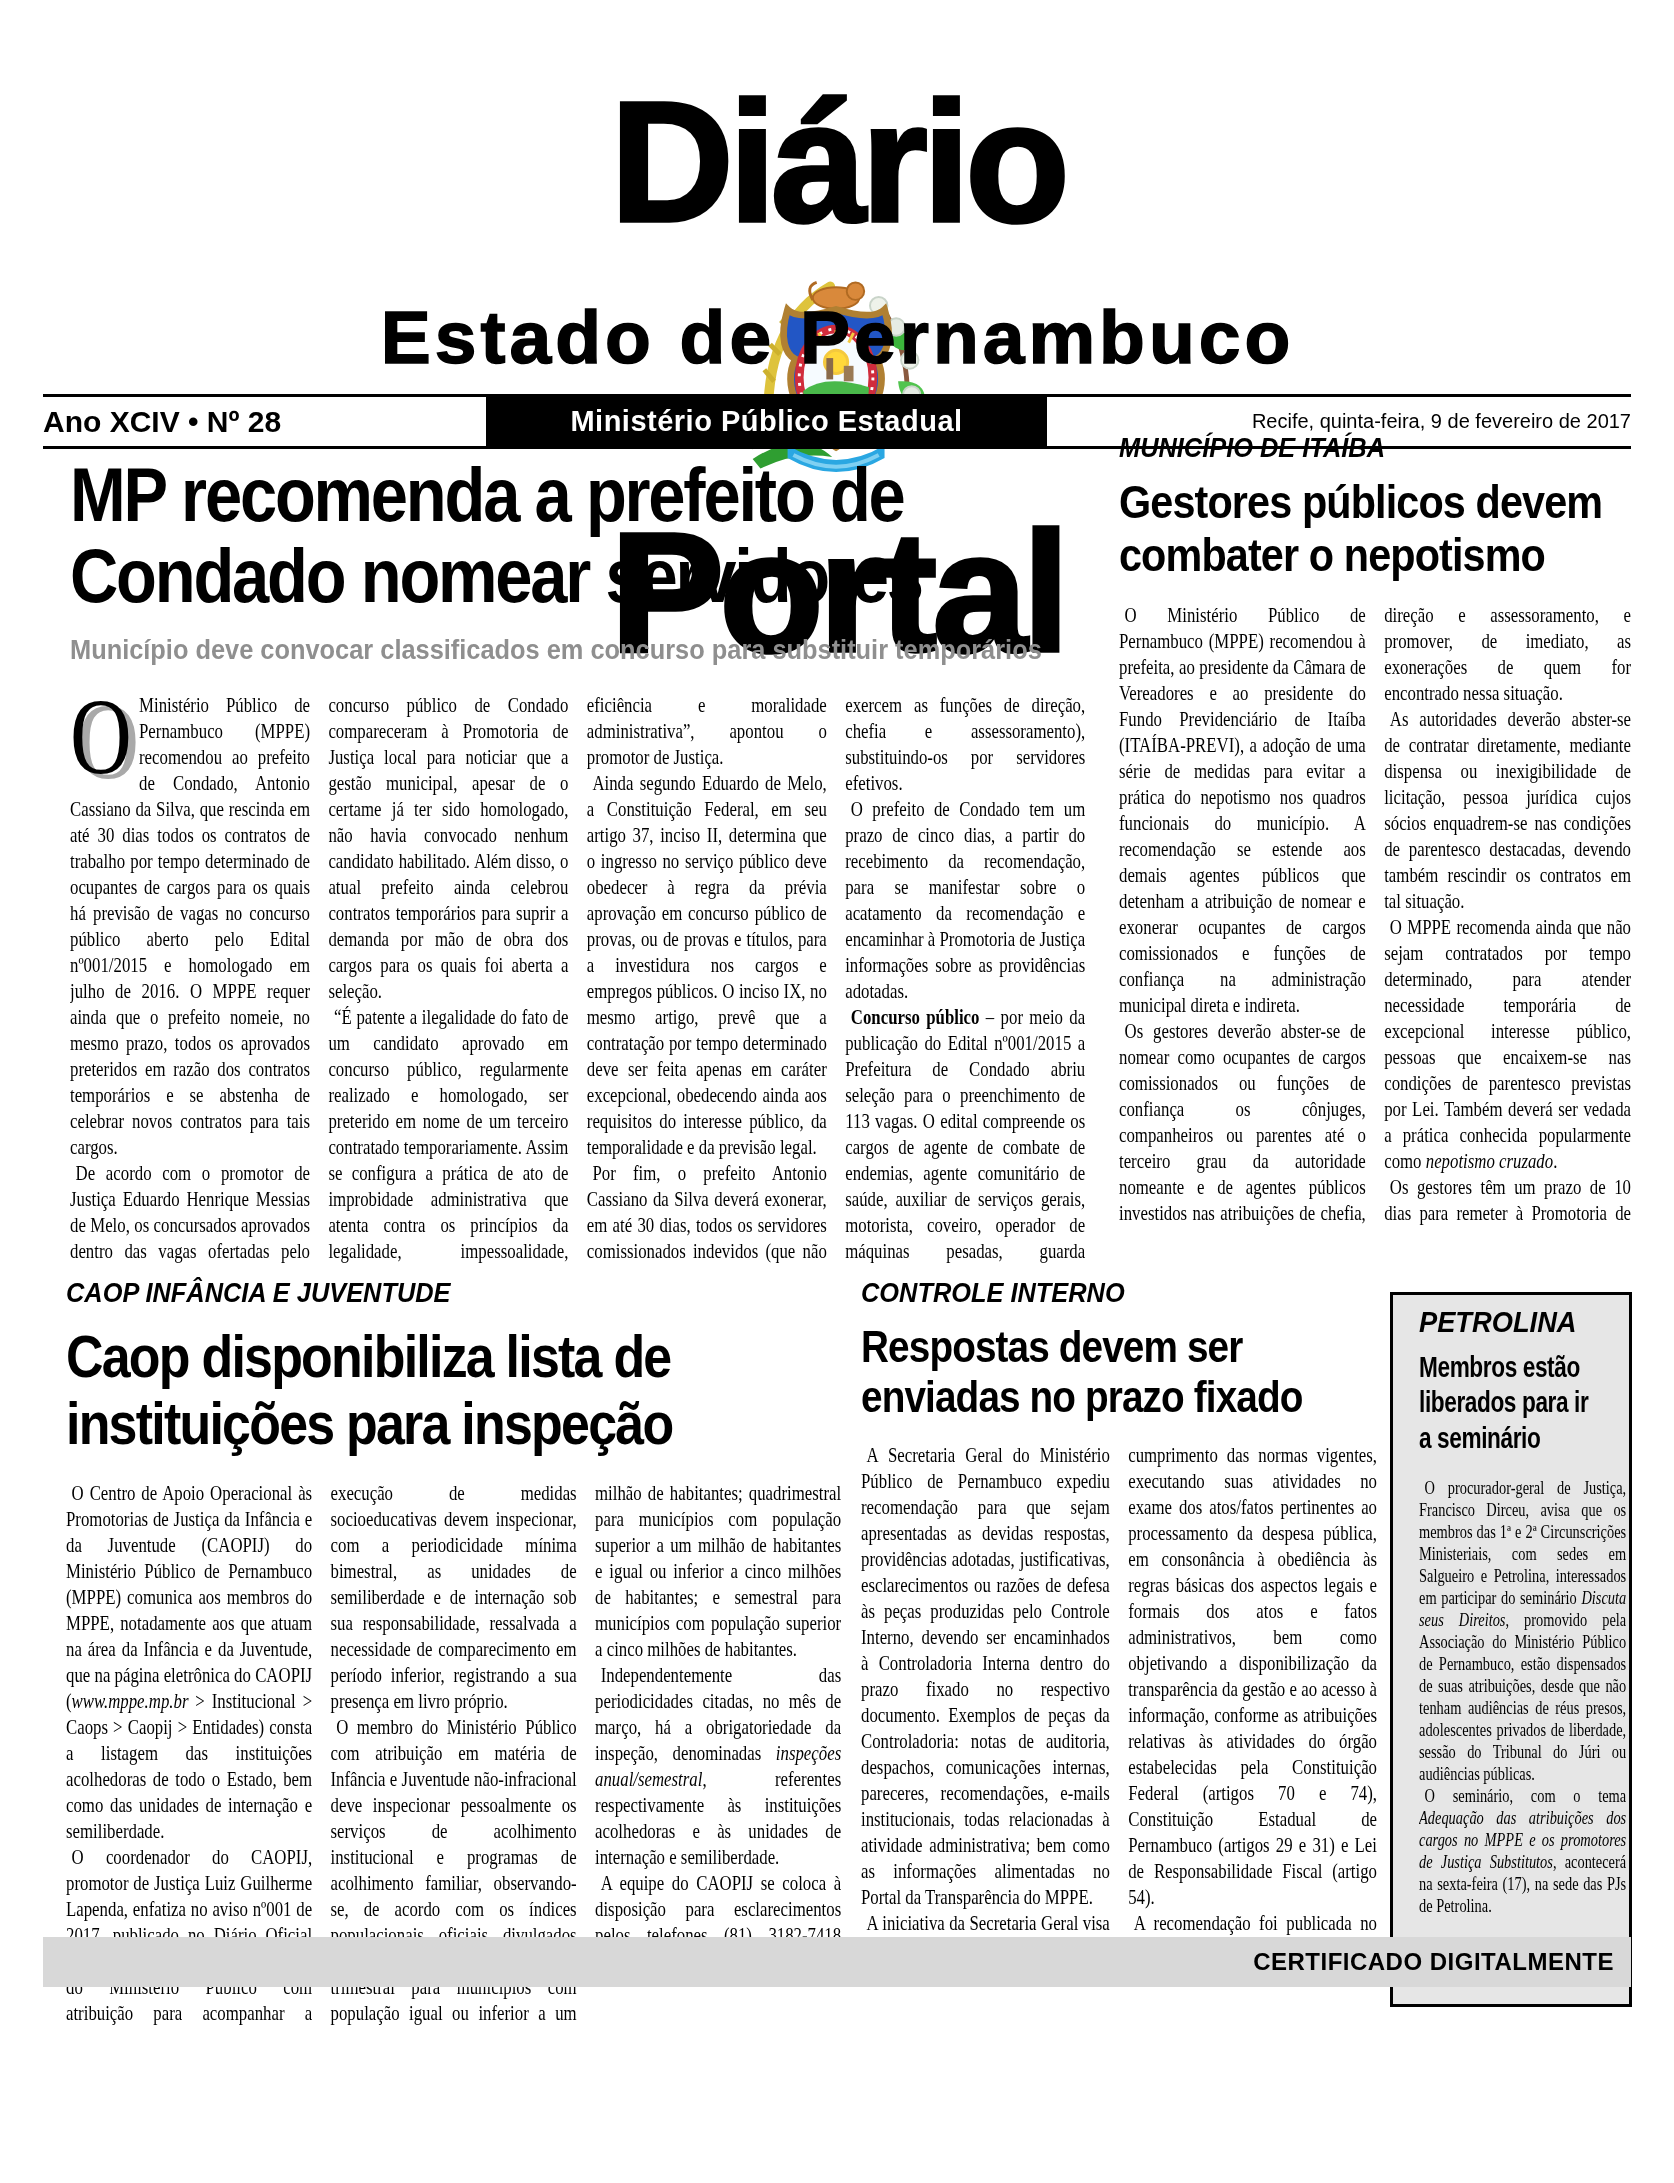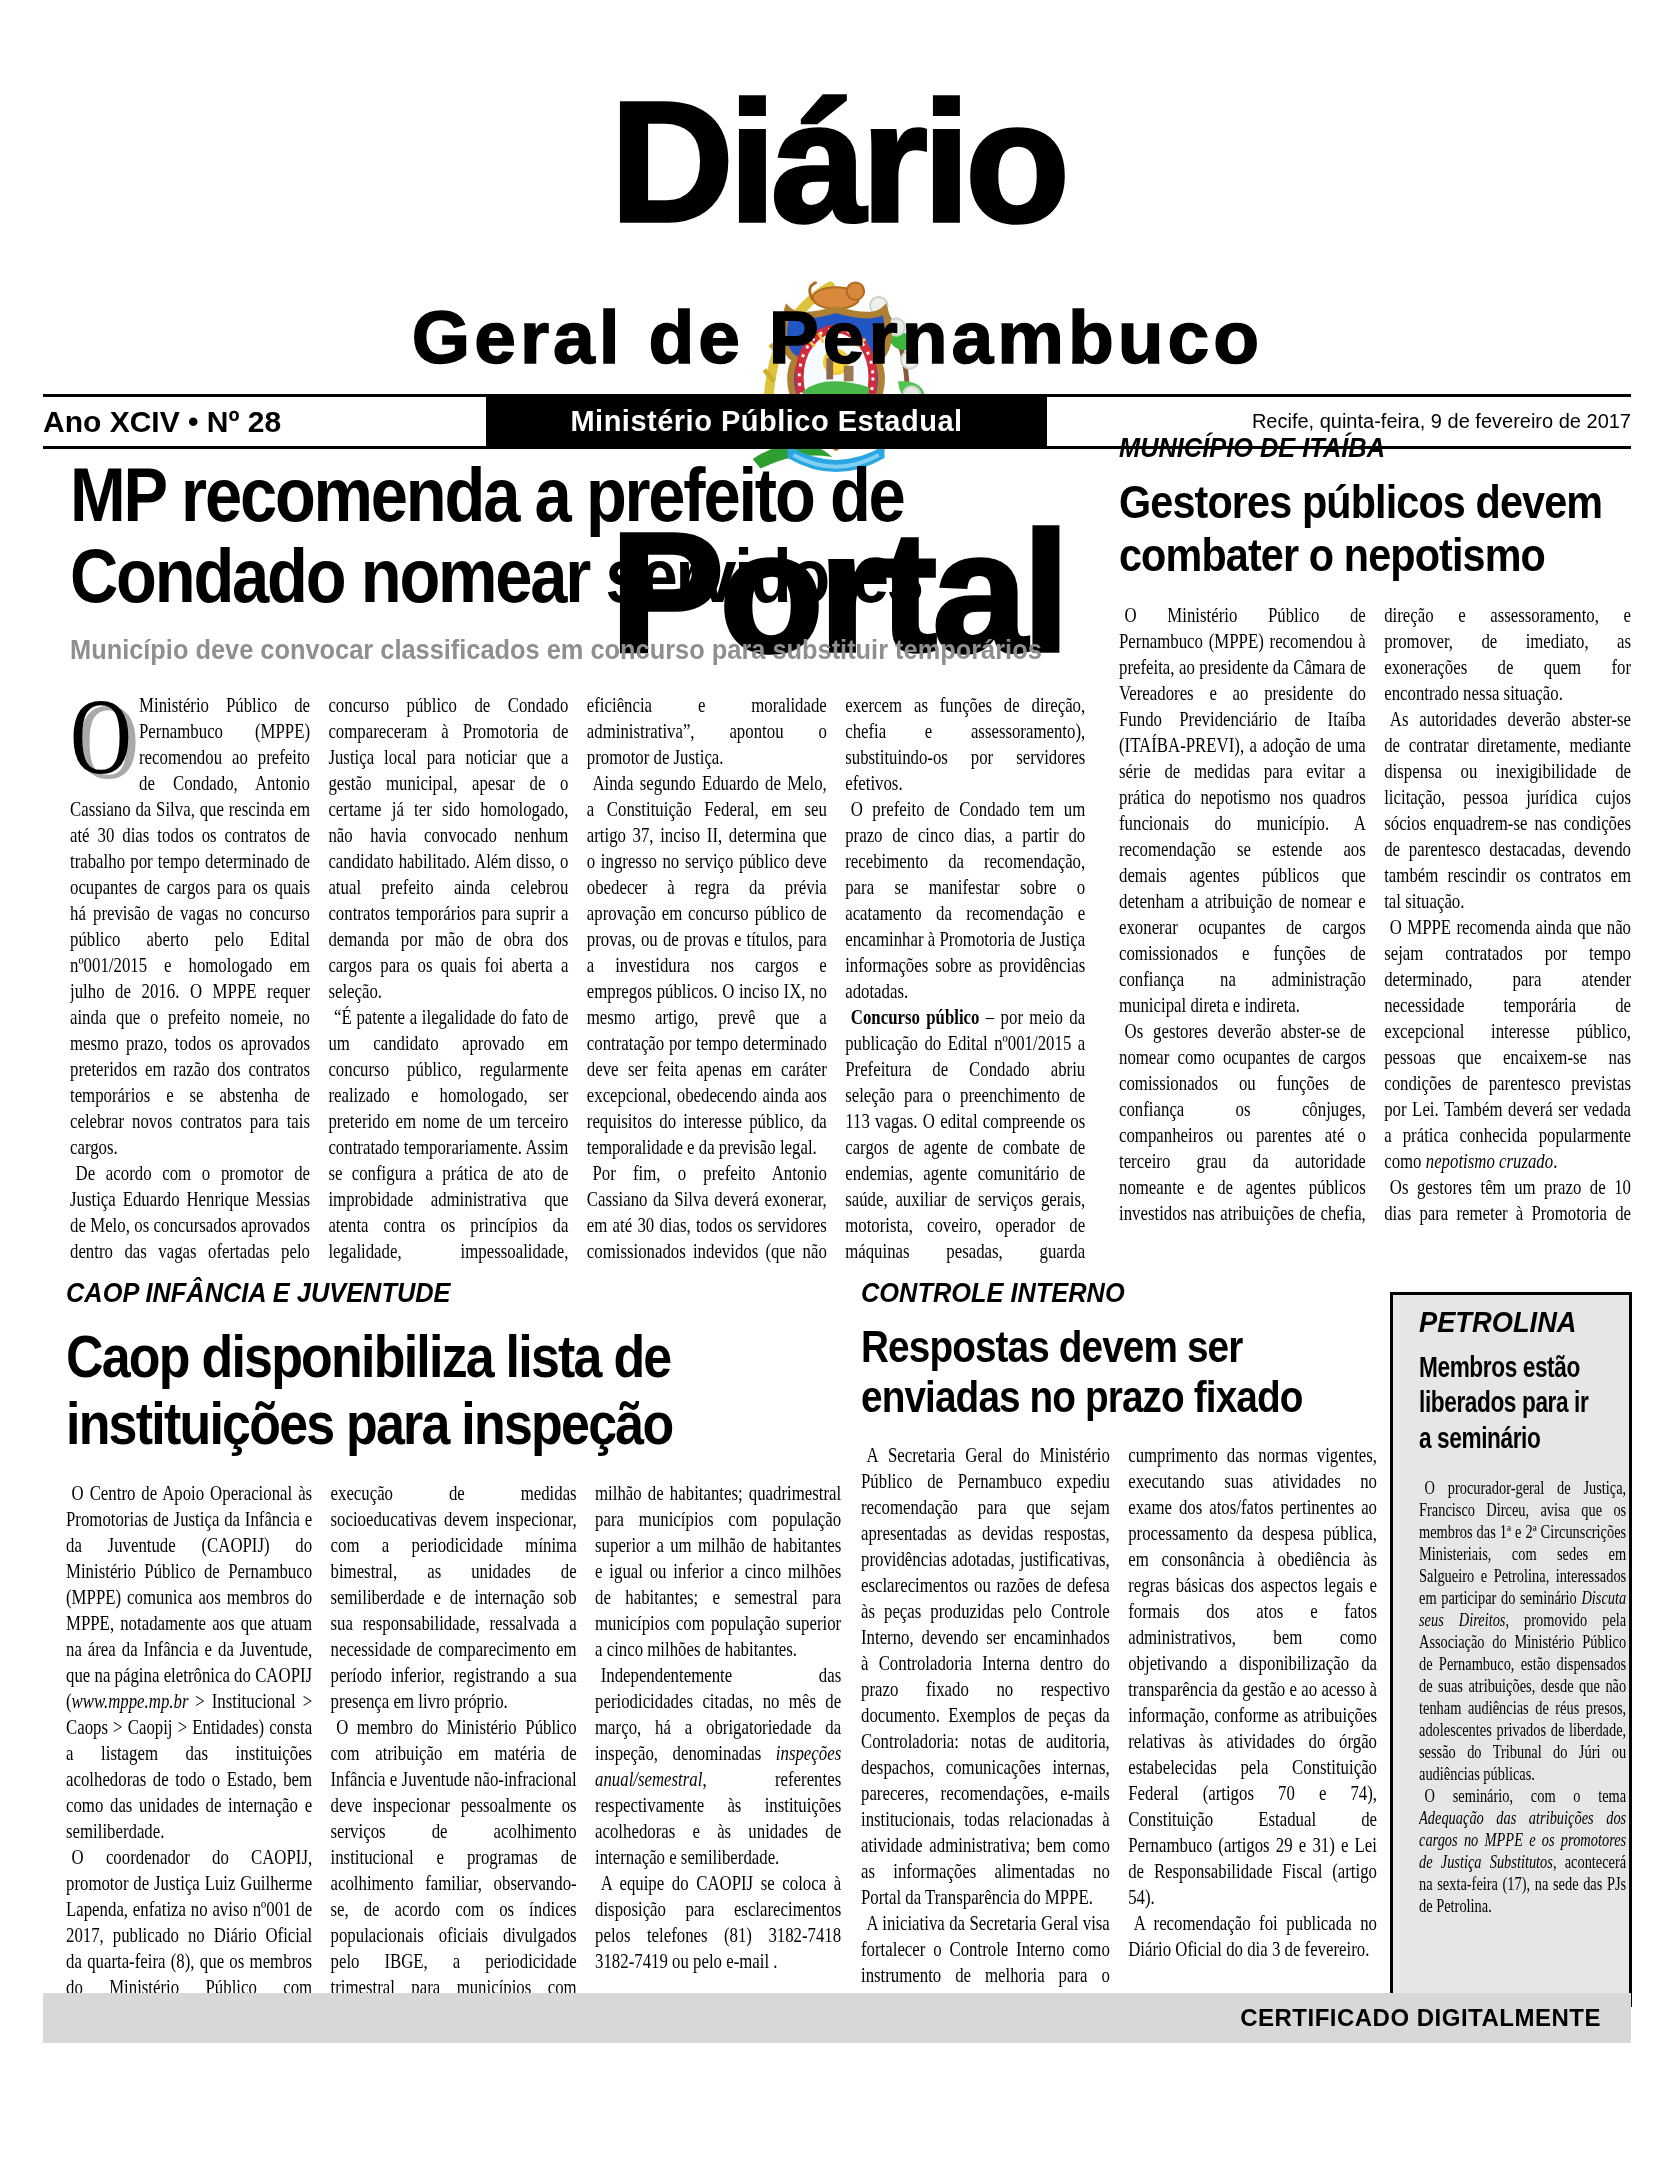--- a/index.html
+++ b/index.html
@@ -73,23 +73,23 @@
   
   .petrolina {
     position:absolute; left:1390px; top:1292px; width:242px; height:715px;
     background:#e6e6e6; border:3px solid #000; box-sizing:border-box; padding:13px 26px;
   }
   .petrolina .kicker { font-size:29px; }
   .petrolina .headline { font-size:29px; line-height:1.22; letter-spacing:-0.5px; margin-top:13px; width:128%; transform:scaleX(0.78); }
   .petrolina .body-cols { margin-top:21px; width:259px; column-count:1; height:473px; font-size:18px; line-height:22px; }
   
   .footer-bar {
-    position:absolute; left:43px; top:1993px; width:1588px; height:50px;
+    position:absolute; left:43px; top:1937px; width:1588px; height:50px;
     background:#d8d8d8; display:flex; align-items:center; justify-content:flex-end;
-    padding-right:30px; box-sizing:border-box;
+    padding-right:17px; box-sizing:border-box;
   }
   .footer-bar .cert { font-weight:bold; font-size:24px; letter-spacing:0.5px; }
 </style>
 </head>
 <body>
 
 <div class="page">
 
   <div class="masthead">
     <span class="mast-word">Diário</span>
@@ -126,21 +126,21 @@
       <path d="M74,130 Q96,112 142,126 L140,150 Q108,166 76,150 Z" fill="#49b84a"></path>
       <path d="M74,140 Q100,156 142,140 L140,156 Q108,170 76,156 Z" fill="#6fd06c"></path>
       <rect x="98" y="96" width="7" height="22" fill="#8a6a4a"></rect>
       <rect x="116" y="104" width="10" height="16" fill="#9a7a55"></rect>
 
       <path d="M58,186 Q108,216 158,186 L158,199 Q108,228 58,199 Z" fill="#2aa7e2"></path>
       <path d="M64,196 Q108,220 152,196" fill="none" stroke="#7fd0f2" stroke-width="4"></path>
     </svg>
     <span class="mast-word">Portal</span>
   </div>
-  <div class="mast-subtitle">Geral de Pernambuco</div>
+  <div class="mast-subtitle">Estado de Pernambuco</div>
 
   <div class="infobar">
     <span class="edition">Ano XCIV • Nº 28</span>
     <div class="org-banner">
       <span>Ministério Público Estadual</span>
     </div>
     <span class="dateline">Recife, quinta-feira, 9 de fevereiro de 2017</span>
   </div>
 
   <div class="lead">

